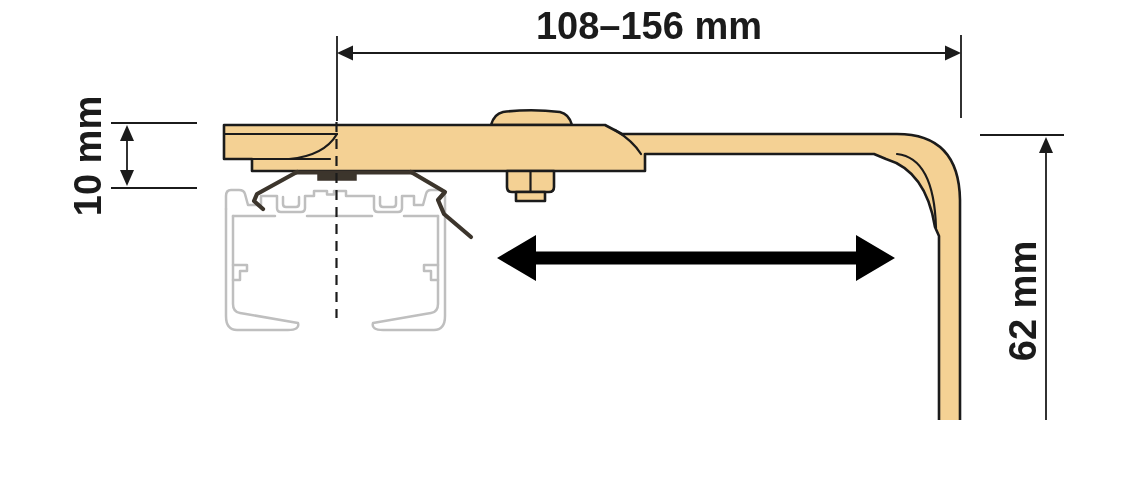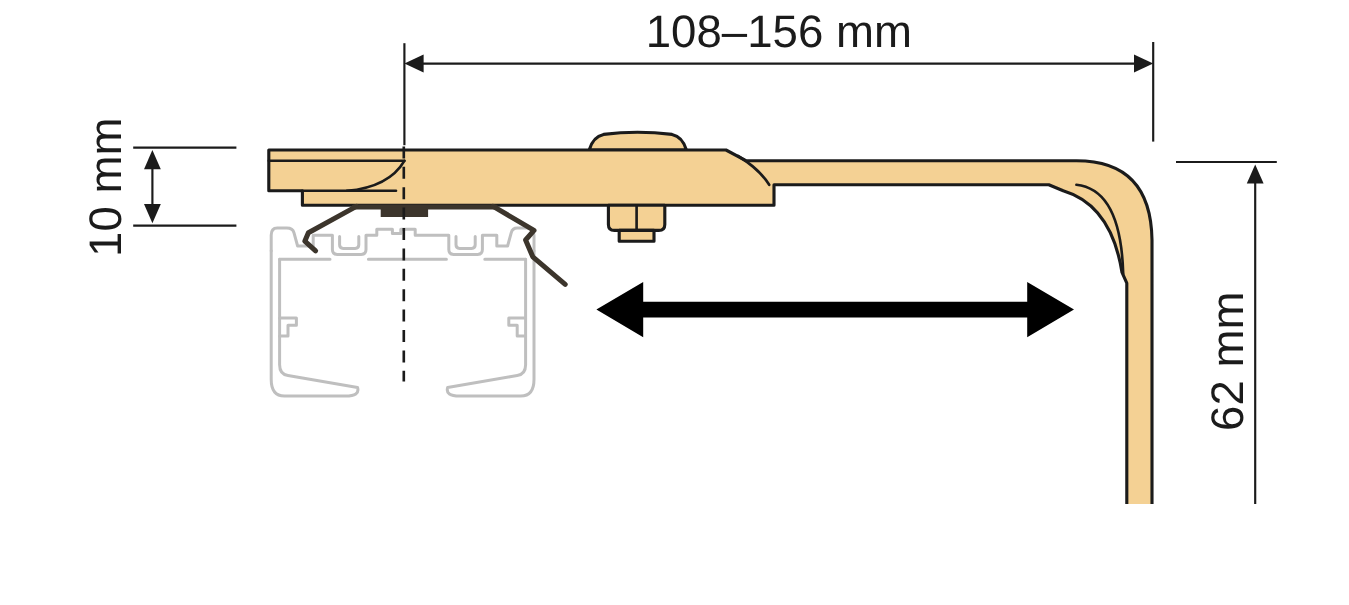--- a/index.html
+++ b/index.html
@@ -8,21 +8,21 @@
     --c-outline:#1b1b1b;
     --c-rail:#bfbfbf;
     --c-clip:#3c352c;
     --c-dim:#1b1b1b;
     --c-arrow:#000000;
     --c-text:#1b1b1b;
   }
   html,body{margin:0;padding:0;background:var(--c-bg);}
   .stage{
     position:relative;width:1124px;height:420px;background:var(--c-bg);
-    overflow:hidden;font-family:"Liberation Sans", sans-serif;
+    overflow:hidden;font-family:"Liberation Sans", sans-serif;font-weight:bold;
   }
   svg{display:block}
   .dim-label{
     font-family:"Liberation Sans", sans-serif;
     font-size:38px;
     fill:var(--c-text);
   }
   .bracket-fill{fill:var(--c-bracket);stroke:var(--c-outline);stroke-width:2.6;stroke-linejoin:round;}
   .bracket-line{fill:none;stroke:var(--c-outline);stroke-width:2.2;stroke-linecap:round;}
   .rail-line{fill:none;stroke:var(--c-rail);stroke-width:2.5;stroke-linejoin:round;stroke-linecap:round;}

